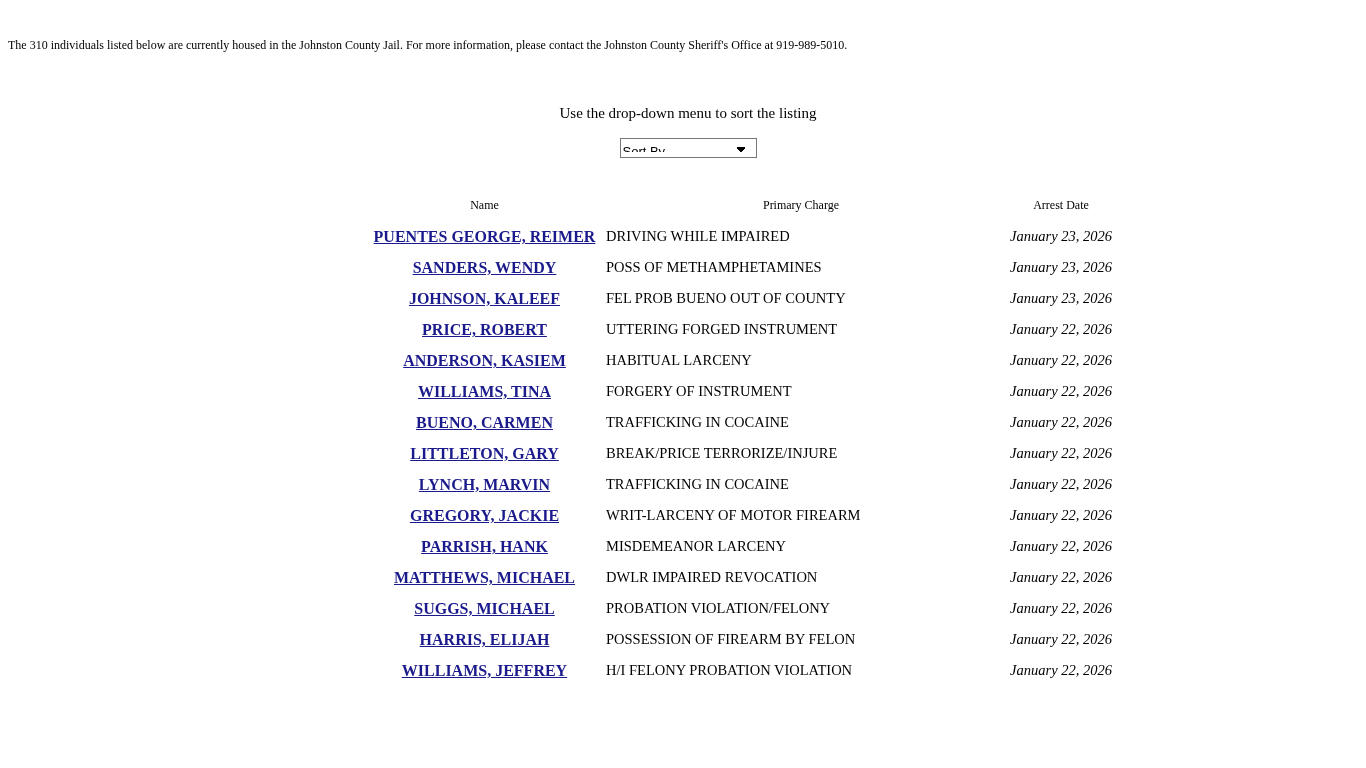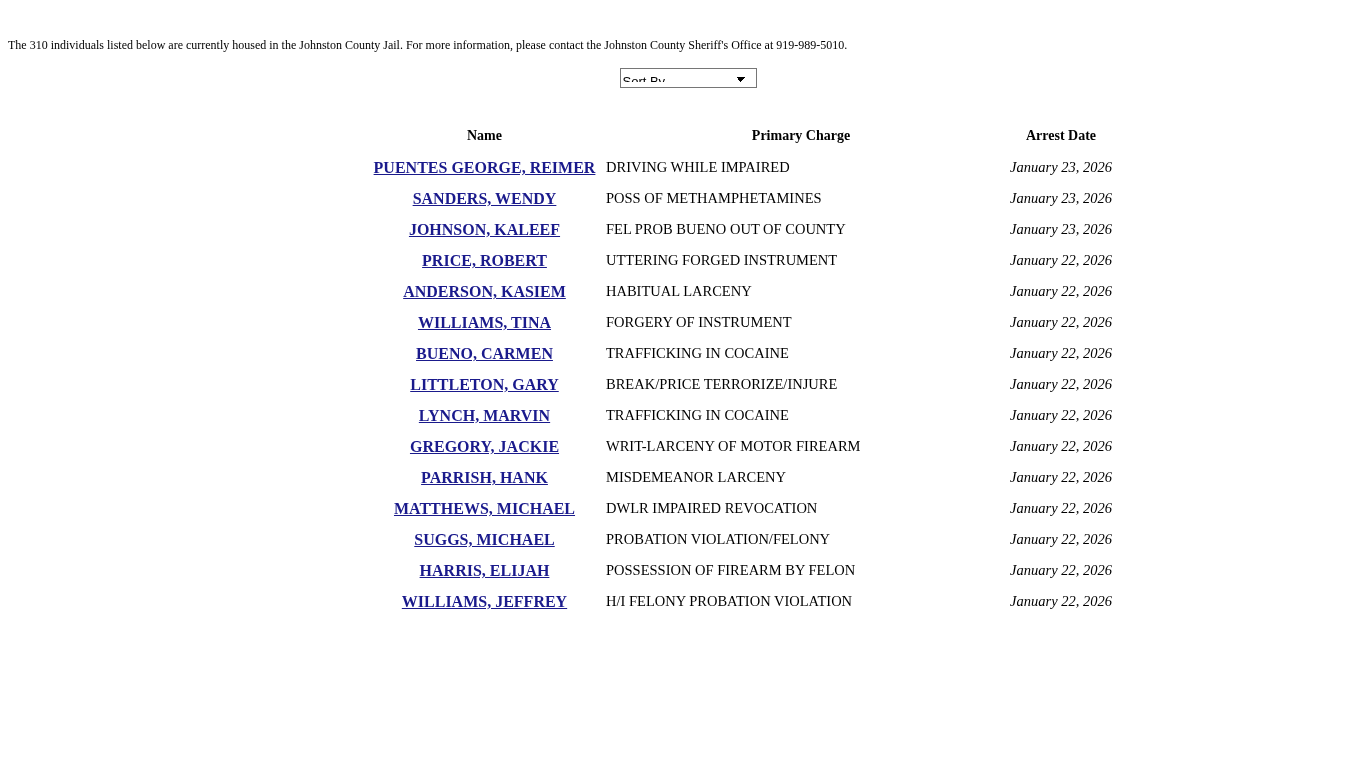--- a/index.html
+++ b/index.html
@@ -75,22 +75,22 @@
     background-repeat: no-repeat;
     box-sizing: border-box;
   }
   table.inmate-table {
     border-collapse: collapse;
     margin: 38px 0 0 0;
     width: 1366px;
     table-layout: fixed;
   }
   table.inmate-table th {
-    font-size: 14px;
-    font-weight: bold;
+    font-size: 12px;
+    font-weight: normal;
     padding: 0 0 9px 0;
     text-align: center;
     vertical-align: top;
   }
   table.inmate-table td {
     font-size: 14.5px;
     padding: 6px 0 7px 0;
     vertical-align: top;
   }
   col.col-pad-left  { width: 355px; }
@@ -129,20 +129,21 @@
 </style>
 </head>
 <body>
 
 <div class="page">
 
 
   <p class="intro">The 310 individuals listed below are currently housed in the Johnston County Jail. For more information, please contact the Johnston County Sheriff's Office at 919-989-5010.</p>
 
 
+  <div class="sort-instruction">Use the drop-down menu to sort the listing</div>
 
   <div class="sort-wrap">
     <select class="sort-select">
       <option>Sort By...</option>
     </select>
   </div>
 
   <table class="inmate-table">
     <colgroup>
       <col class="col-pad-left">

